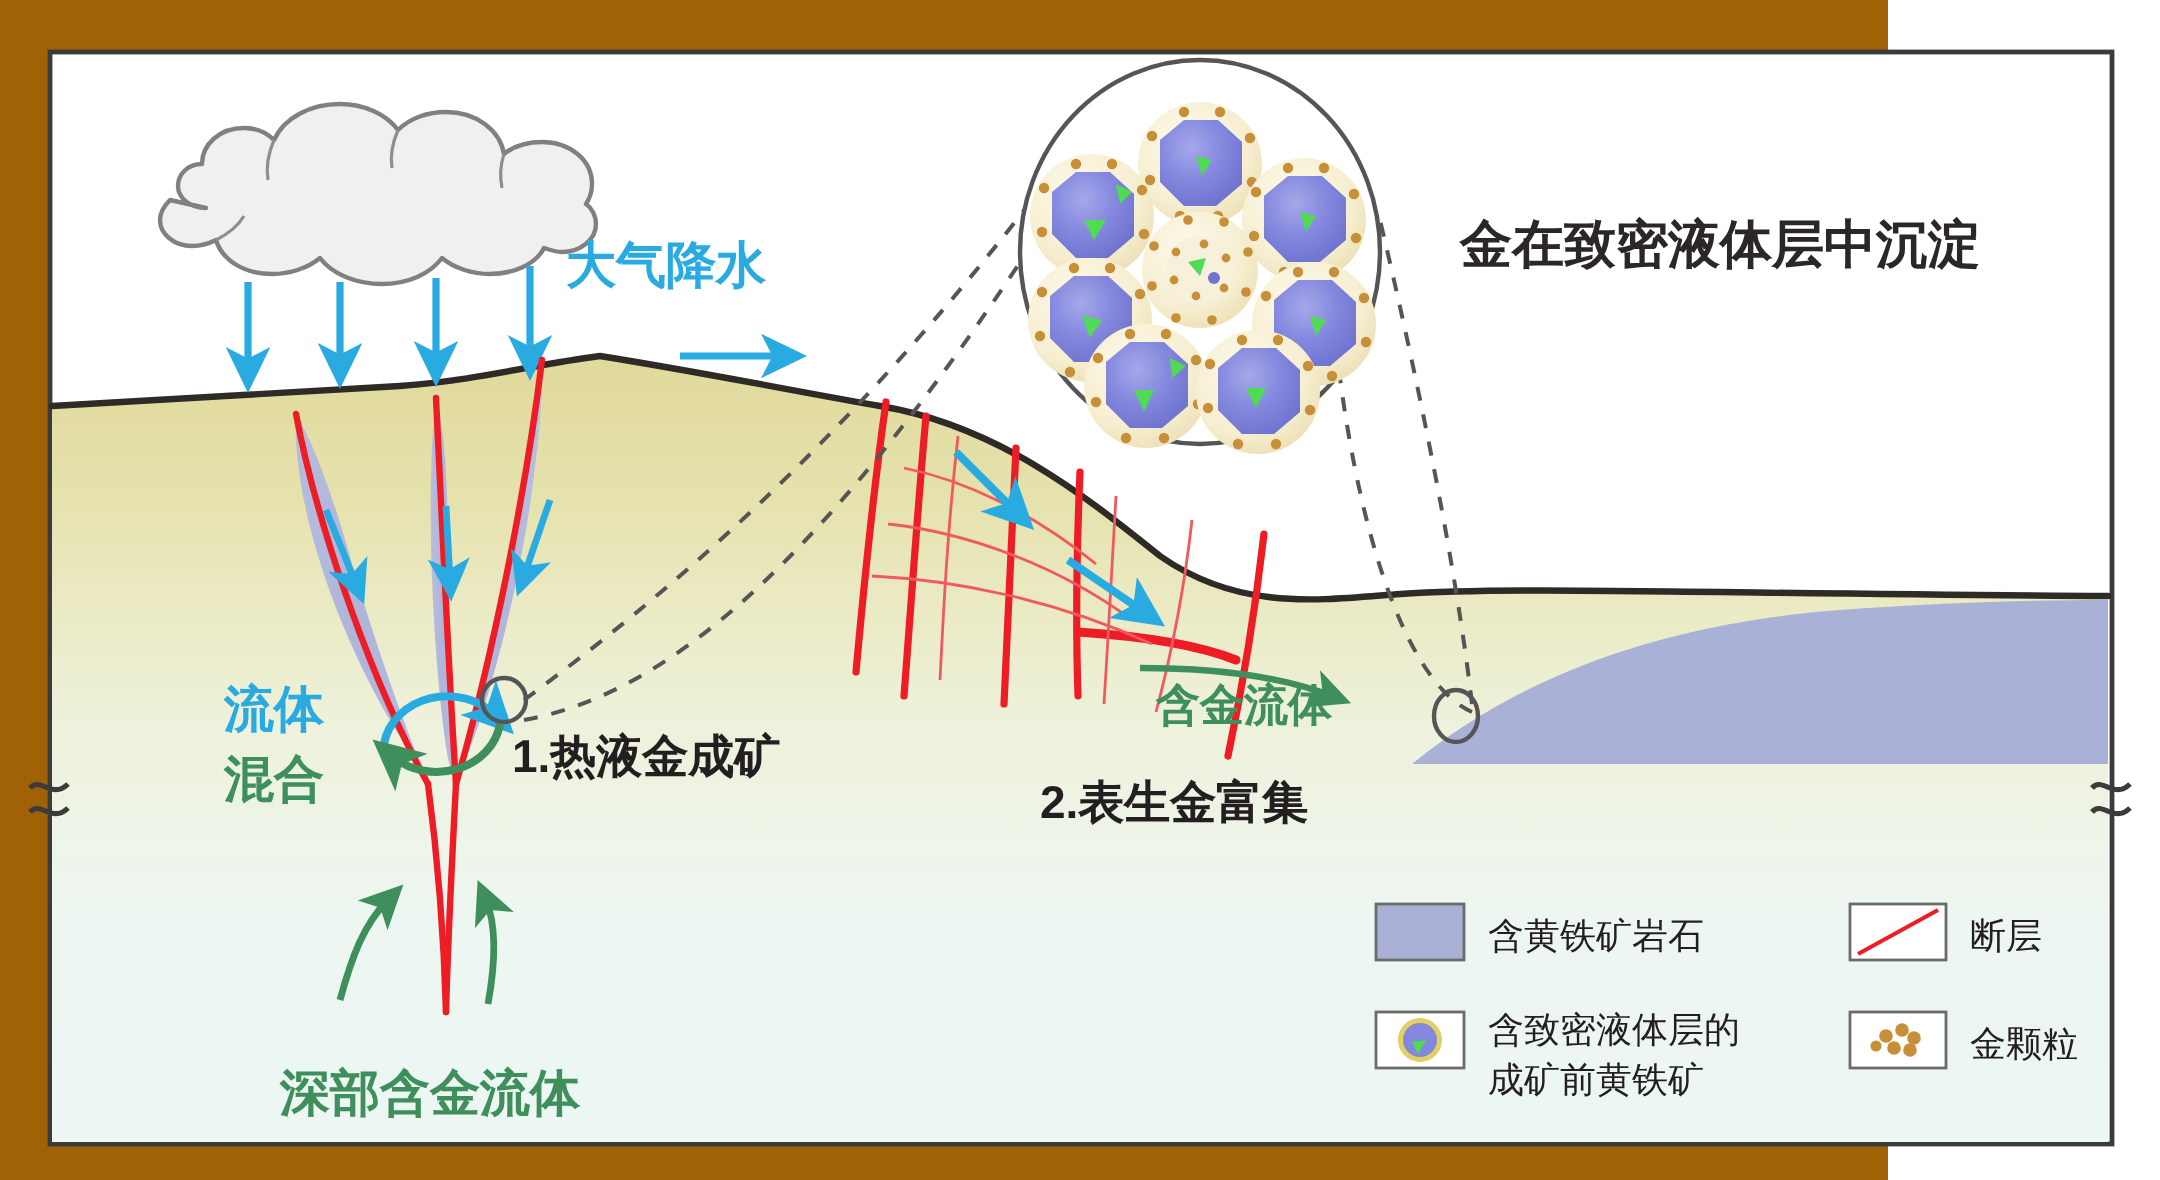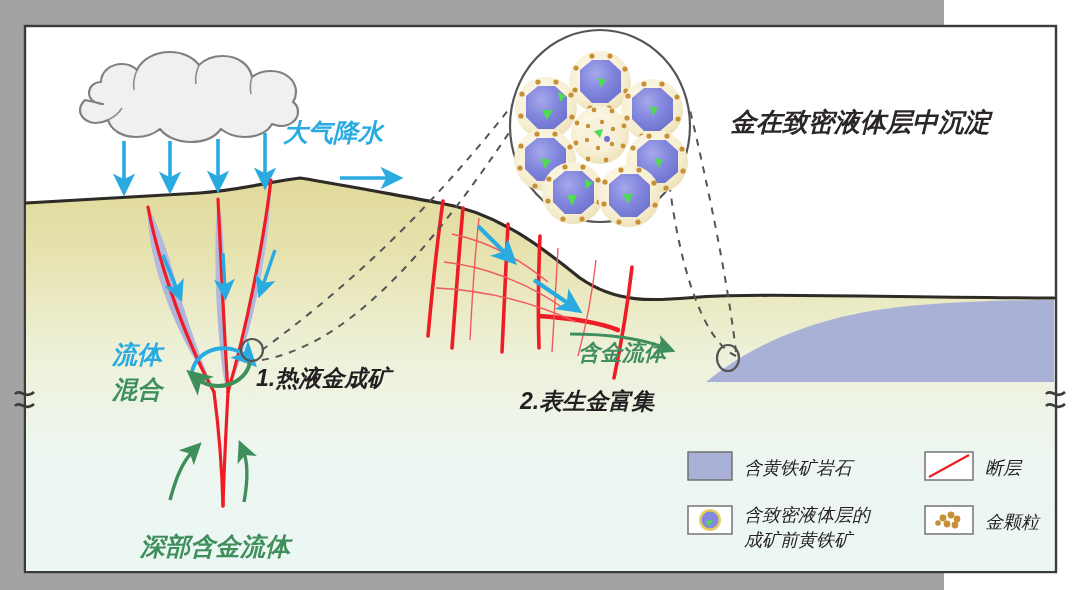--- a/index.html
+++ b/index.html
@@ -1,18 +1,18 @@
 <!DOCTYPE html>
 <html><head>
 <meta charset="utf-8">
 <style>
   html,body{margin:0;padding:0;background:#ffffff;}
   body{width:1080px;height:590px;overflow:hidden;
        font-family:"Liberation Sans","DejaVu Sans",sans-serif;}
-  #stage{position:relative;width:944px;height:590px;background:#a3a3a3;font-style:italic;}
+  #stage{position:relative;width:944px;height:590px;background:#a16207;}
   #stage svg{display:block;}
   .lbl{font-family:"Liberation Sans","DejaVu Sans",sans-serif;}
 </style>
 </head>
 <body>
 
 <div id="stage">
 <svg width="1080" height="590" viewBox="0 0 1080 590" xmlns="http://www.w3.org/2000/svg">
   <defs>
     <linearGradient id="gndGrad" x1="0" y1="0" x2="0" y2="1">

